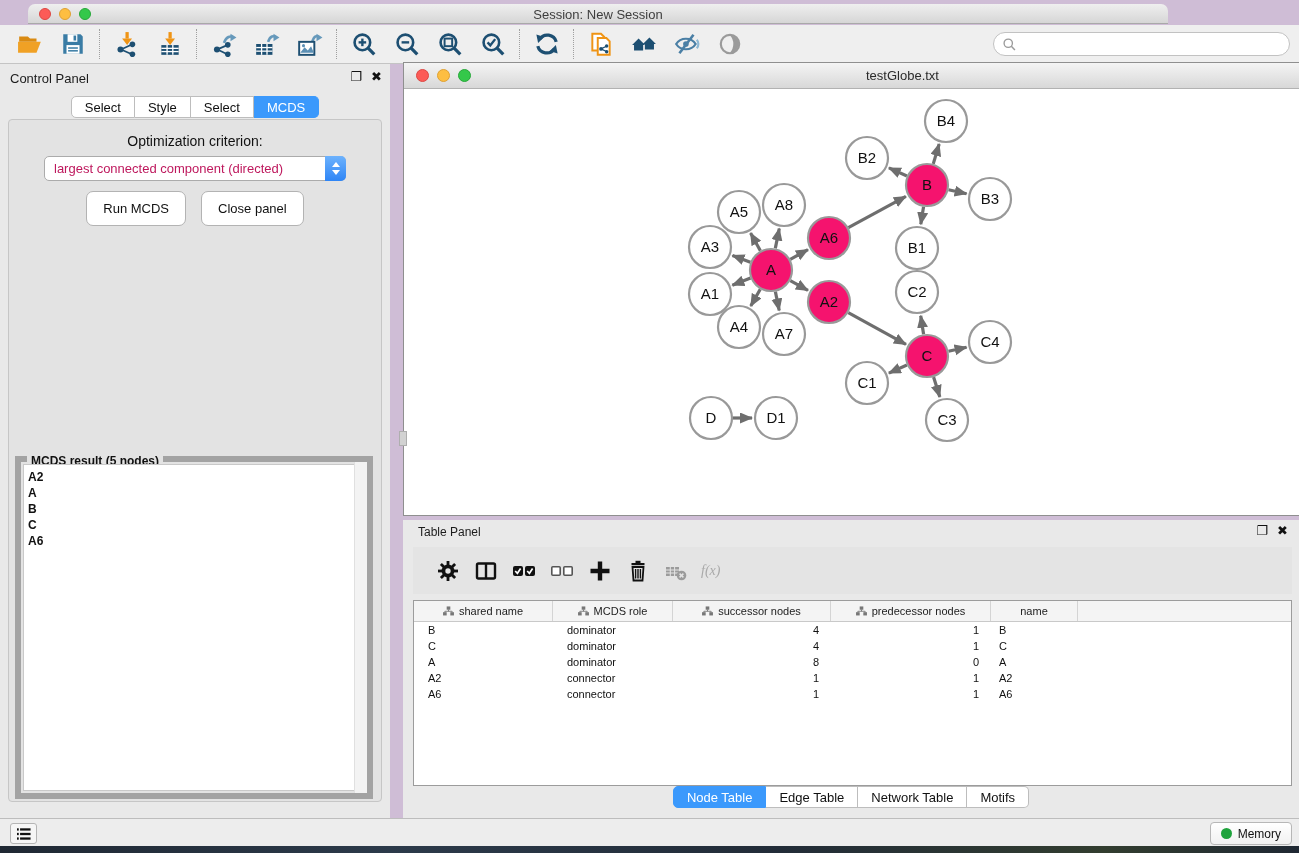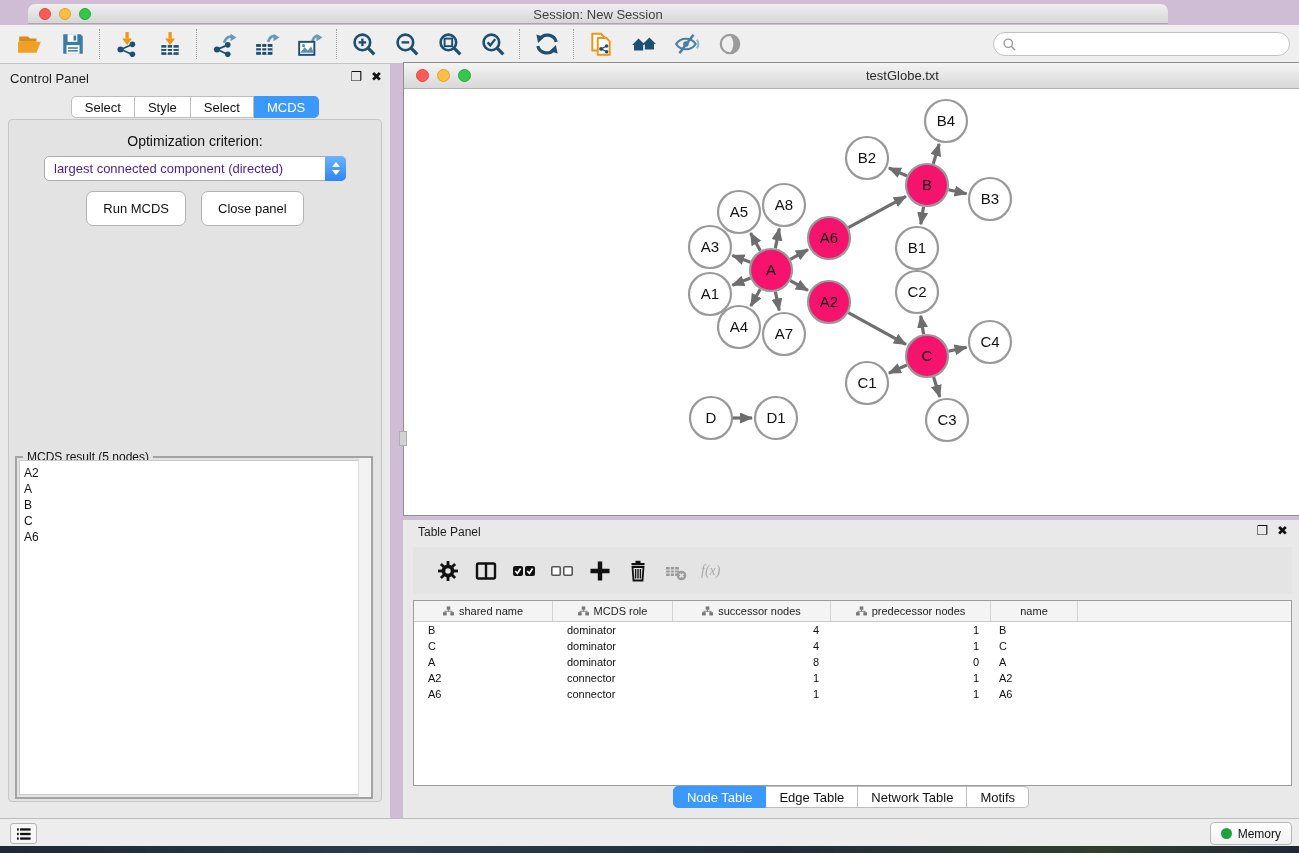--- a/index.html
+++ b/index.html
@@ -44,32 +44,32 @@
   .tab { height:22px; padding:0 13px; font-size:13px; display:flex; align-items:center;
     background:#fff; border:1px solid #bdbdbd; border-left:none; color:#111; cursor:pointer; }
   .tab:first-child { border-left:1px solid #bdbdbd; border-radius:5px 0 0 5px; }
   .tab:last-child { border-radius:0 5px 5px 0; }
   .tab.active { background:#3b99fc; border-color:#3b99fc; color:#fff; }
   .cp-content { position:absolute; left:8px; right:8px; top:55px; bottom:16px;
     background:#e3e3e3; border:1px solid #c6c6c6; border-radius:4px; }
   .opt-label { position:absolute; left:0; right:0; top:13px; text-align:center; font-size:14px; color:#111; }
   .dropdown { position:absolute; left:35px; right:35px; top:36px; height:25px; background:#fff;
     border:1px solid #ababab; border-radius:5px; display:flex; align-items:center; cursor:pointer; }
-  .dropdown .dd-text { flex:1; font-size:13px; padding-left:9px; color:#4c1d95; white-space:nowrap; }
+  .dropdown .dd-text { flex:1; font-size:13px; padding-left:9px; color:#be185d; white-space:nowrap; }
   .dd-stepper { width:21px; height:25px; margin:-1px -1px -1px 0; border-radius:0 5px 5px 0;
     background:linear-gradient(#6db2fd,#2e85f6); display:flex; flex-direction:column;
     align-items:center; justify-content:center; gap:3px; }
   .dd-stepper i { width:0; height:0; border-left:4px solid transparent; border-right:4px solid transparent; }
   .dd-stepper i.up { border-bottom:5px solid #fff; }
   .dd-stepper i.down { border-top:5px solid #fff; }
   .cp-buttons { position:absolute; left:0; right:0; top:71px; display:flex; justify-content:center; gap:15px; }
   .push-btn { height:35px; padding:0 16px; background:#fff; border:1px solid #b3b3b3;
     border-radius:7px; font-size:13px; color:#111; cursor:pointer; font-family:"Liberation Sans",sans-serif; }
   .result-group { position:absolute; left:6px; right:8px; top:336px; bottom:2px;
-    border:2px solid #a3a3a3; }
+    border:6px solid #a3a3a3;font-weight:bold; }
   .result-legend { position:absolute; left:6px; top:-8px; background:#e3e3e3; padding:0 4px;
     font-size:12px; color:#111; }
   .result-list { position:absolute; inset:2px; background:#fff; border:1px solid #c9c9c9;
     overflow:hidden; padding:4px 0 0 4px; }
   .result-scroll { position:absolute; right:0; top:0; bottom:0; width:13px; background:#f3f3f3;
     border-left:1px solid #e0e0e0; }
   .list-item { font-size:12px; line-height:16px; color:#111; cursor:default; }
 
   
   .net-frame { position:absolute; left:403px; top:62px; width:999px; height:454px;

